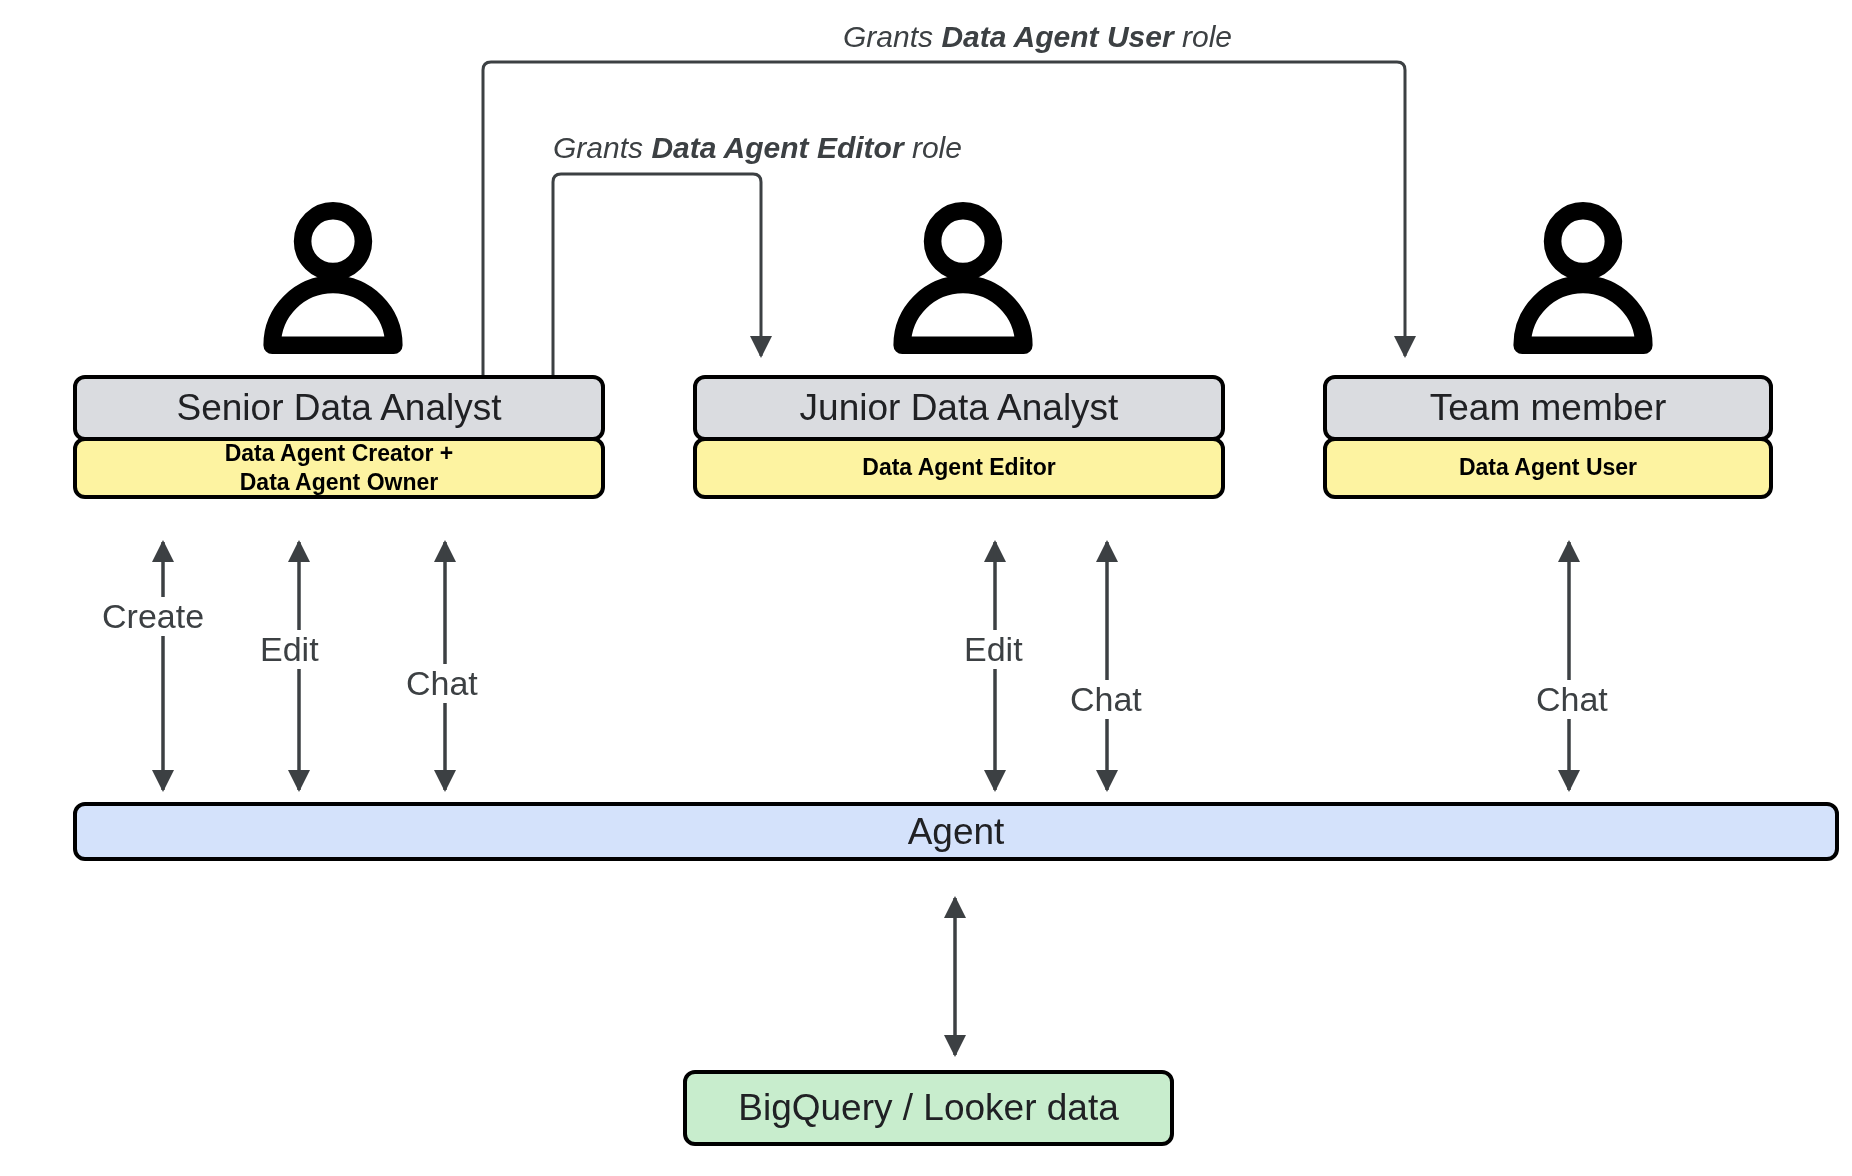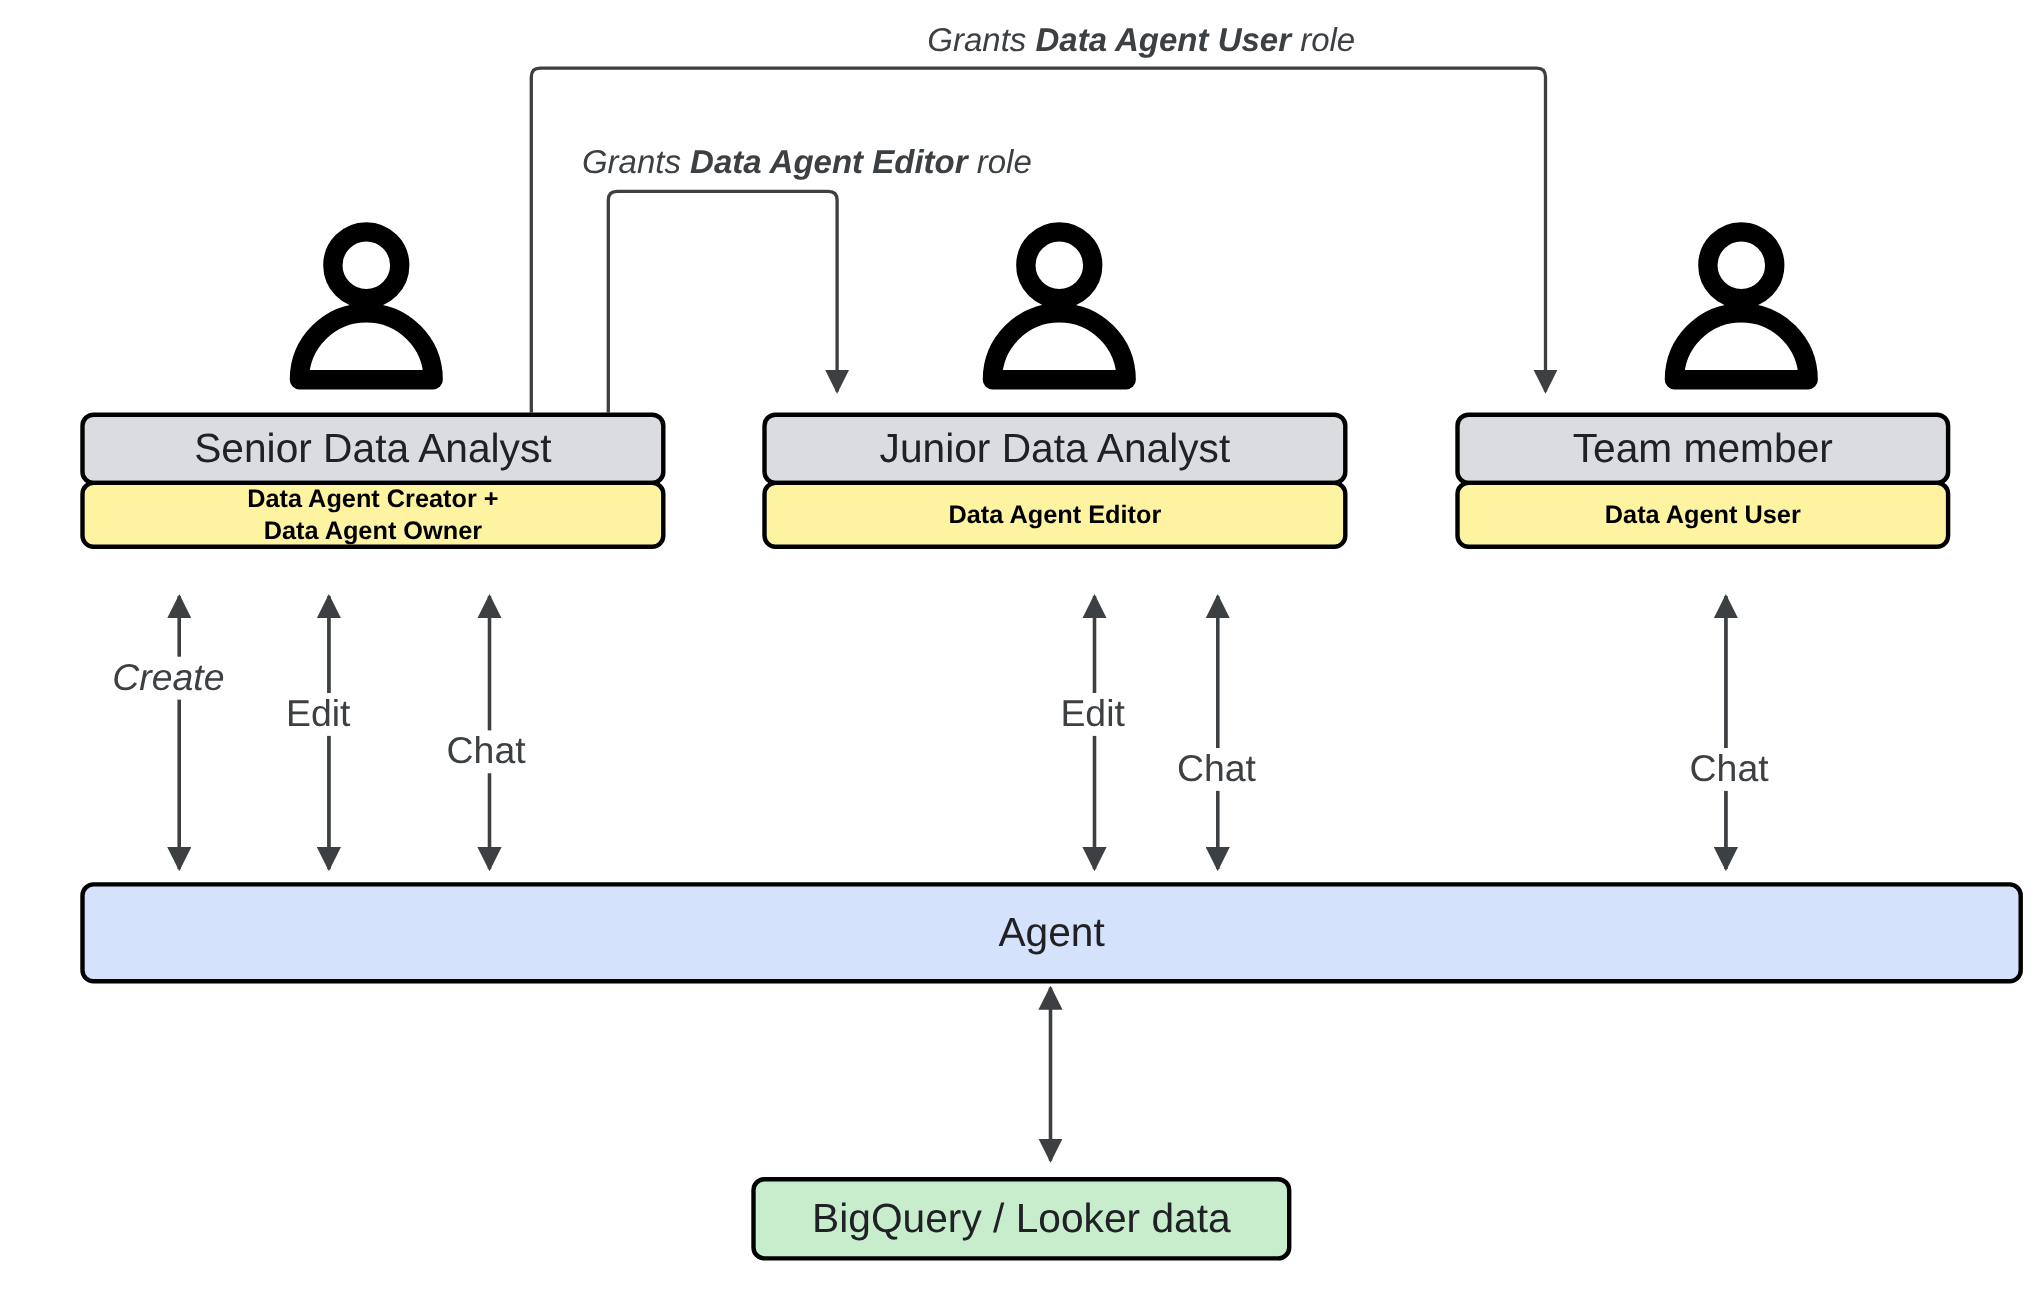--- a/index.html
+++ b/index.html
@@ -68,21 +68,21 @@
   .box-role.two-line {
     line-height: 1.25;
   }
 
   
   .agent-bar {
     position: absolute;
     left: 56px;
     top: 802px;
     width: 1766px;
-    height: 92px;
+    height: 59px;
     background: #d4e2fb;
     border: 4px solid #000000;
     border-radius: 12px;
     box-sizing: border-box;
     display: flex;
     align-items: center;
     justify-content: center;
     font-size: 37px;
     color: #202124;
   }
@@ -164,21 +164,21 @@
     <line x1="1552" y1="542" x2="1552" y2="790" stroke="#3c4043" stroke-width="3" marker-end="url(#arrowhead-lg)"></line>
 
     <line x1="938" y1="1055" x2="938" y2="898" stroke="#3c4043" stroke-width="3" marker-end="url(#arrowhead-lg)"></line>
     <line x1="938" y1="898" x2="938" y2="1055" stroke="#3c4043" stroke-width="3" marker-end="url(#arrowhead-lg)"></line>
   </svg>
 
   <div class="grant-label" style="left:826px; top:20px;">
     <span>Grants </span><b>Data Agent User</b><span> role</span>
   </div>
 
-  <div class="grant-label" style="left:512px; top:131px;">
+  <div class="grant-label" style="left:536px; top:131px;">
     <span>Grants </span><b>Data Agent Editor</b><span> role</span>
   </div>
 
   <svg class="person" style="left:236px; top:198px;" viewBox="0 0 100 100">
     <circle cx="50" cy="27" r="19" fill="none" stroke="#000" stroke-width="11"></circle>
     <path d="M12 92 A38 38 0 0 1 88 92 Z" fill="none" stroke="#000" stroke-width="11" stroke-linejoin="round"></path>
   </svg>
 
   <svg class="person" style="left:866px; top:198px;" viewBox="0 0 100 100">
     <circle cx="50" cy="27" r="19" fill="none" stroke="#000" stroke-width="11"></circle>
@@ -203,21 +203,21 @@
         <div>Data Agent Owner</div>
       </div>
     </div>
   </div>
 
   <div class="persona-col" style="left:1306px; top:375px; width:450px;">
     <div class="box box-title">Team member</div>
     <div class="box box-role">Data Agent User</div>
   </div>
 
-  <div class="flow-label" style="left:82px; top:597px;font-style:italic;">Create</div>
+  <div class="flow-label" style="left:82px; top:597px;">Create</div>
   <div class="flow-label" style="left:240px; top:630px;">Edit</div>
   <div class="flow-label" style="left:386px; top:664px;">Chat</div>
 
   <div class="flow-label" style="left:944px; top:630px;">Edit</div>
   <div class="flow-label" style="left:1050px; top:680px;">Chat</div>
 
   <div class="flow-label" style="left:1516px; top:680px;">Chat</div>
 
   <div class="agent-bar">Agent</div>
 

